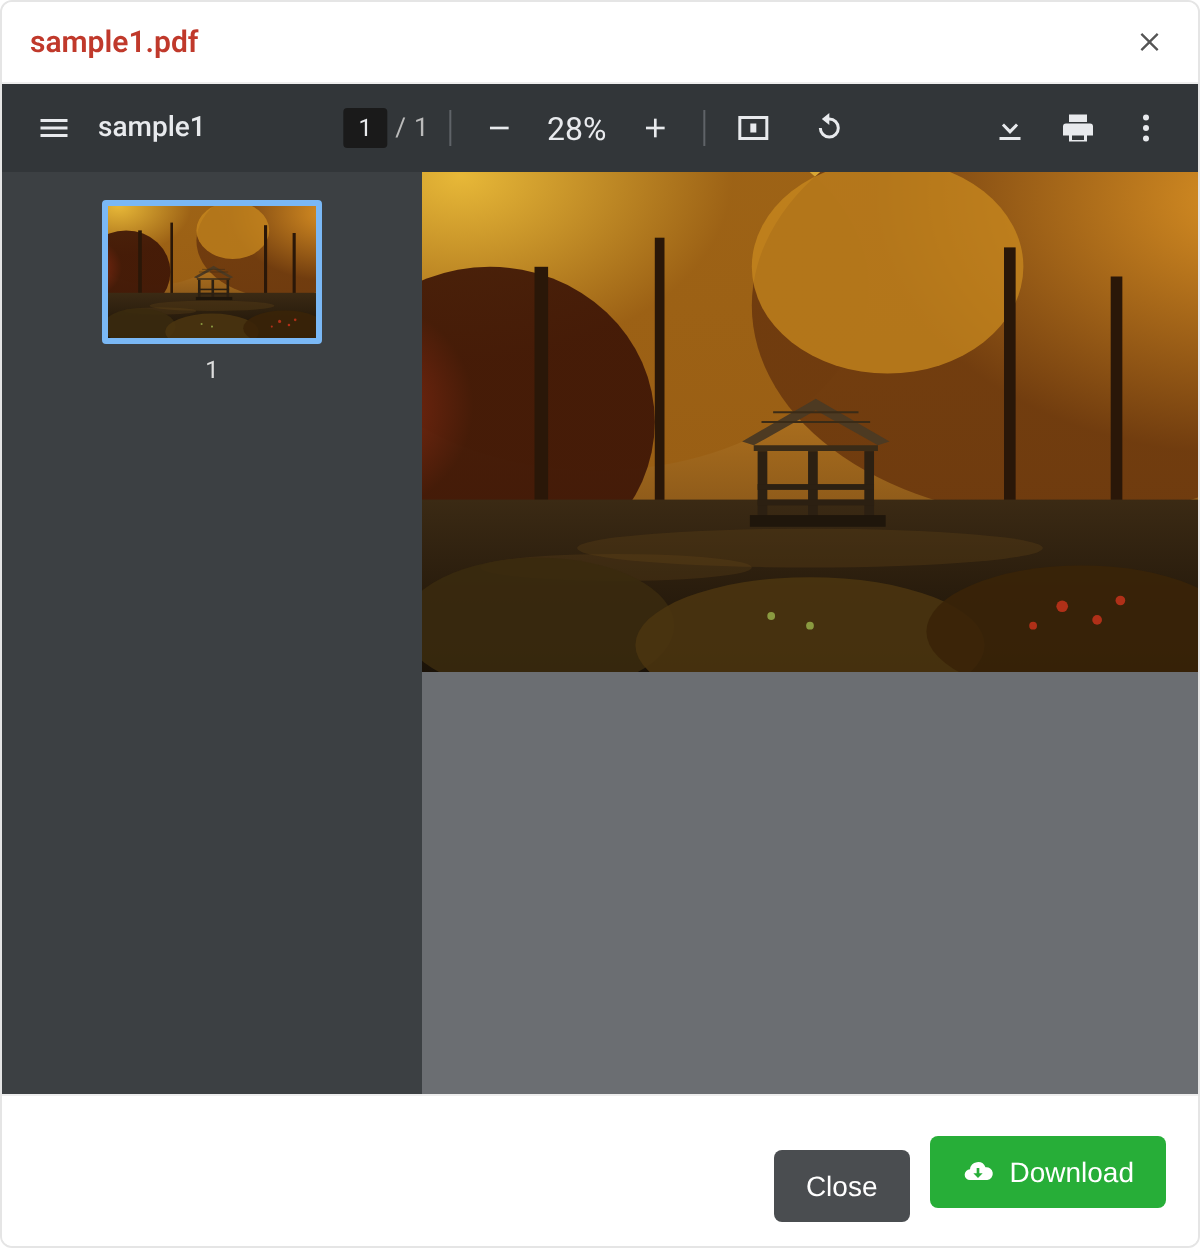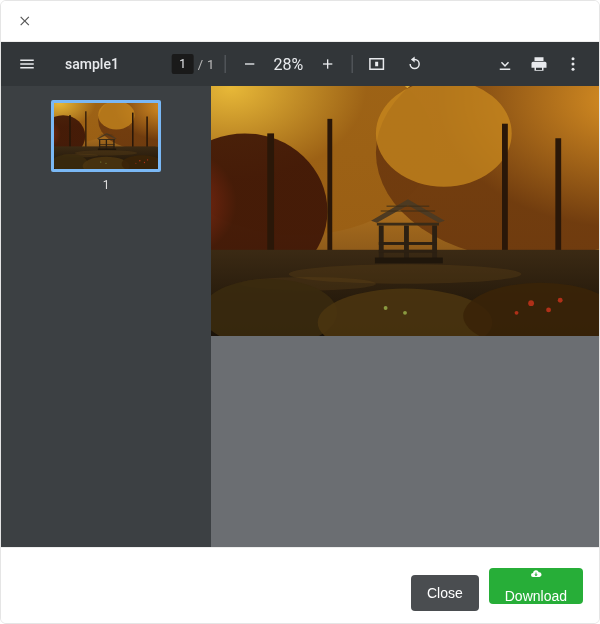--- a/index.html
+++ b/index.html
@@ -8,21 +8,21 @@
   .modal { display: flex; flex-direction: column; width: 100%; height: 100%; border: 1px solid #e5e5e5; border-radius: 6px; overflow: hidden; }
 
   
   .modal-header { display: flex; align-items: center; justify-content: space-between; padding: 10px 14px; border-bottom: 1px solid #eee; background: #fff; }
   .modal-title { color: #c0392b; font-size: 15px; font-weight: 600; }
   .modal-close { width: 20px; height: 20px; display: flex; align-items: center; justify-content: center; color: #555; cursor: pointer; font-size: 16px; }
 
   
   .toolbar { display: flex; align-items: center; height: 44px; background: #323639; color: #e8eaed; padding: 0 12px; font-size: 13px; position: relative; }
   .toolbar .icon-btn { width: 28px; height: 28px; display: flex; align-items: center; justify-content: center; border-radius: 50%; cursor: pointer; color: #e8eaed; }
-  .toolbar .doc-title { margin-left: 24px; font-size: 14px; font-weight: 500; }
+  .toolbar .doc-title { margin-left: 8px; font-size: 14px; font-weight: 500; }
   .toolbar-center { position: absolute; left: 50%; transform: translateX(-50%); display: flex; align-items: center; gap: 10px; }
   .page-box { display: flex; align-items: center; gap: 4px; font-size: 13px; }
   .page-current { background: #1a1a1a; border-radius: 2px; width: 22px; height: 20px; display: flex; align-items: center; justify-content: center; font-size: 12px; }
   .page-sep, .page-total { color: #bbb; }
   .vsep { width: 1px; height: 18px; background: #5f6368; }
   .zoom-label { font-size: 16px; min-width: 30px; text-align: center; }
   .toolbar-right { margin-left: auto; display: flex; align-items: center; gap: 6px; }
 
   
   .viewer { flex: 1; display: flex; background: #525659; overflow: hidden; }
@@ -35,21 +35,21 @@
   .page { margin-top: 0; width: 100%; }
   .page .scene { width: 100%; height: 250px; }
 
   
   .scene svg { display: block; width: 100%; height: 100%; }
 
   
   .modal-footer { display: flex; justify-content: flex-end; align-items: center; gap: 10px; padding: 12px 16px; border-top: 1px solid #eee; background: #fff; }
   .btn { display: flex; align-items: center; gap: 8px; height: 36px; padding: 0 16px; border-radius: 4px; font-size: 14px; cursor: pointer; border: none; }
   .btn-close { background: #4a4d50; color: #fff; margin-top: 15px; }
-  .btn-download { background: #27ae38; color: #fff; flex-direction: column; }
+  .btn-download { background: #27ae38; color: #fff; }
   .btn-download .dl-icon { width: 16px; height: 16px; }
 
   svg { fill: currentColor; }
 </style>
 </head>
 <body>
 
 <svg width="0" height="0" style="position:absolute">
   <defs>
     <linearGradient id="sky" x1="0" y1="0" x2="0" y2="1">
@@ -114,20 +114,21 @@
       <circle cx="315" cy="235" r="2" fill="#b03018"></circle>
       <circle cx="180" cy="230" r="2" fill="#8a9a40"></circle>
       <circle cx="200" cy="235" r="2" fill="#8a9a40"></circle>
     </g>
   </defs>
 </svg>
 
 <div class="modal">
 
   <div class="modal-header">
+    <div class="modal-title">sample1.pdf</div>
     <div class="modal-close">
       <svg width="14" height="14" viewBox="0 0 24 24">
           <path d="M18.3 5.71 12 12l6.3 6.29-1.41 1.42L10.59 13.4 4.29 19.7 2.88 18.3 9.17 12 2.88 5.71 4.29 4.29 10.59 10.6l6.3-6.31z" transform="translate(1 0)"></path>
         </svg>
     </div>
   </div>
 
   <div class="toolbar">
     <div class="icon-btn">
       <svg width="18" height="18" viewBox="0 0 24 24">

